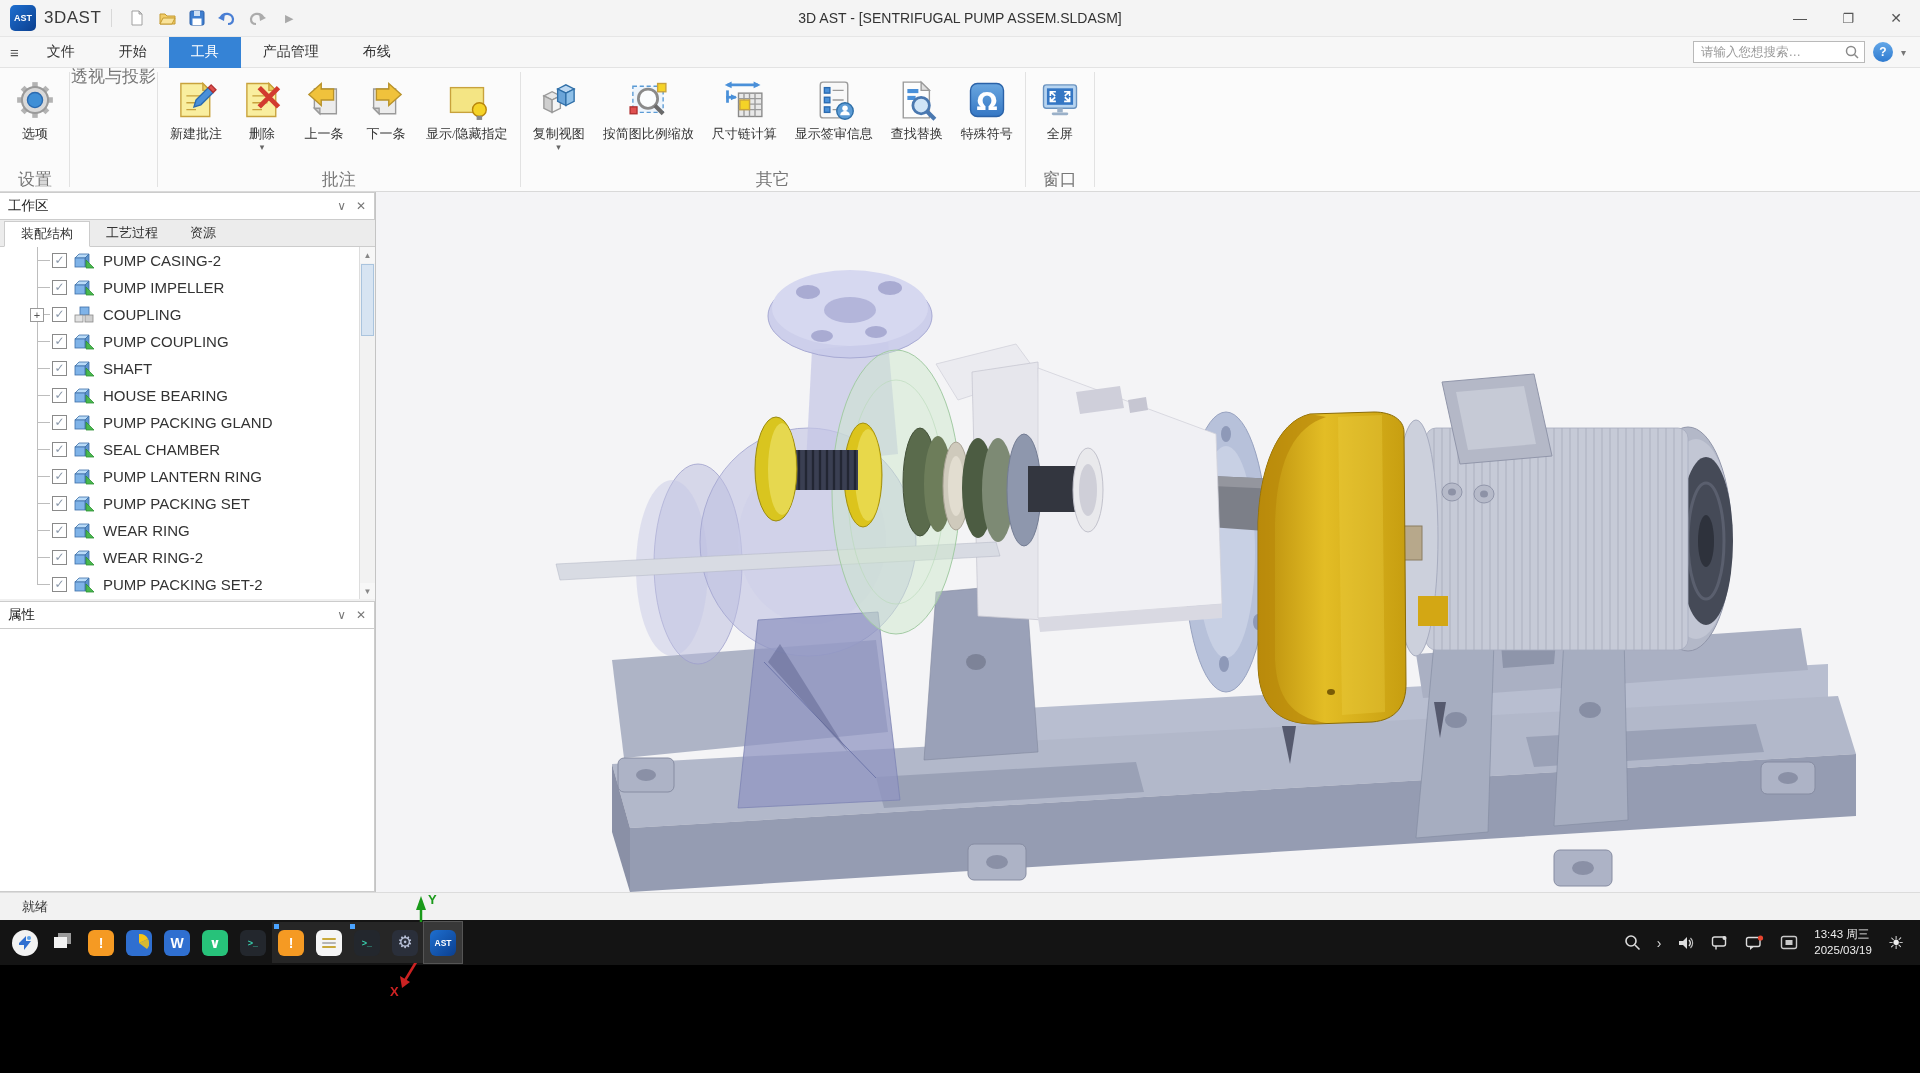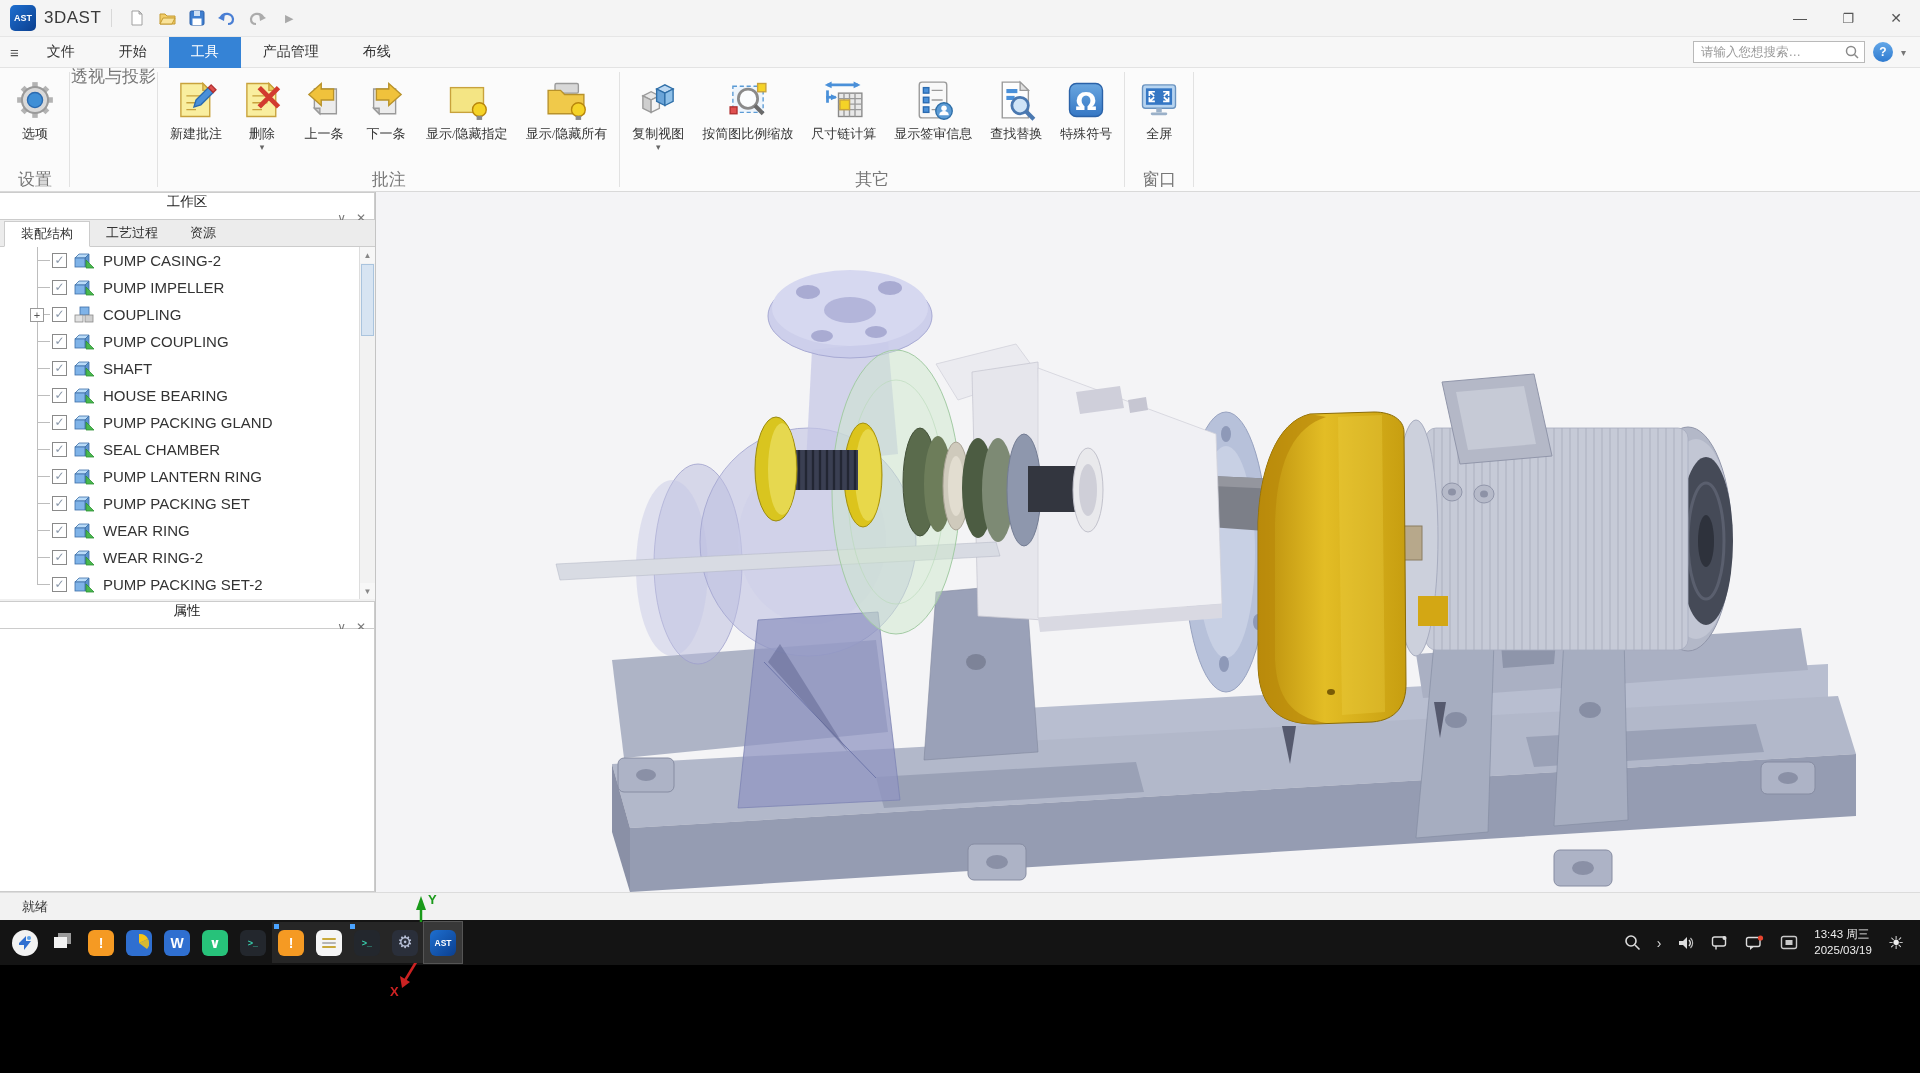--- a/index.html
+++ b/index.html
@@ -50,21 +50,21 @@
   .rbtn { min-width:58px; padding:2px 9px; display:flex; flex-direction:column; align-items:center; border-radius:2px; }
   .rbtn .ricon { height:52px; display:flex; align-items:center; justify-content:center; }
   .rbtn .rlabel { font-size:13px; color:#333; white-space:nowrap; line-height:16px;font-family:Liberation Serif, serif; }
   .rbtn .rdd { font-size:9px; color:#666; line-height:10px; }
   .rbtn.active { background:#cfe4f7; border:1px solid #9ac2e8; }
 
   
   .main { flex:1; display:flex; min-height:0; }
   .leftpanel { width:376px; background:#f0f0f0; border-right:1px solid #c4c4c4; display:flex; flex-direction:column; }
   .phead { height:28px; background:#fff; border:1px solid #ccc; border-left:none; display:flex; align-items:center;
-           padding:0 8px;flex-direction:column; }
+           padding:0 8px; }
   .phead .ptitle { font-size:13.5px; color:#222; }
   .phead .pbtns { margin-left:auto; display:flex; gap:10px; font-size:12px; color:#777; }
   .wtabs { height:27px; background:#ececec; border-bottom:1px solid #ccc; display:flex; align-items:flex-end; padding-left:4px; }
   .wtab { height:26px; padding:0 16px; font-size:13px; color:#333; display:flex; align-items:center; }
   .wtab.active { background:#fff; border:1px solid #ccc; border-bottom:1px solid #fff; margin-bottom:-1px; }
   .tree { position:relative; height:352px; background:#fff; overflow:hidden; }
   .treelines { position:absolute; left:37px; top:0; height:338px; border-left:1px solid #bdbdbd; }
   .trow { position:relative; height:27px; display:flex; align-items:center; padding-left:52px; }
   .trow::before { content:""; position:absolute; left:37px; top:13px; width:13px; border-top:1px solid #bdbdbd; }
   .cb { width:15px; height:15px; border:1px solid #8a8a8a; background:#fff; margin-right:7px; flex:none;
@@ -159,20 +159,21 @@
       <span>
         <svg width="20" height="18" viewBox="0 0 20 18">
             <path d="M16 8 C13 3 5 4 4 10 C4 13 6 15 9 15" fill="none" stroke="#ababab" stroke-width="2.2"></path>
             <polygon points="19,9 12,4 13,12" fill="#ababab"></polygon>
           </svg>
       </span>
     </div>
     <div class="qbtn">
       <span class="play-glyph">▶</span>
     </div>
+    <div class="wintitle">3D AST - [SENTRIFUGAL PUMP ASSEM.SLDASM]</div>
     <div class="winctrls">
       <div class="wbtn">—</div>
       <div class="wbtn max">❐</div>
       <div class="wbtn">✕</div>
     </div>
   </div>
 
   <div class="tabrow">
     <span class="hamburger">≡</span>
     <div class="mtab">文件</div>
@@ -276,31 +277,20 @@
         </div>
         <div class="rbtn">
           <div class="ricon">
             <svg width="44" height="44" viewBox="0 0 32 32">
                 <rect x="4" y="7" width="24" height="18" fill="#f4e584" stroke="#c8a23c"></rect>
                 <circle cx="25" cy="23" r="5" fill="#f5d327" stroke="#b8860b"></circle>
                 <rect x="23" y="27.5" width="4" height="3" fill="#8a8a8a"></rect>
               </svg>
           </div>
           <div class="rlabel">显示/隐藏指定</div>
-        </div>
-        <div class="rbtn">
-          <div class="ricon">
-            <svg width="44" height="44" viewBox="0 0 32 32">
-                <rect x="8" y="4" width="17" height="7" rx="1" fill="#d8d8d8" stroke="#9a9a9a"></rect>
-                <path d="M3 9 h9 l3 3 h14 v14 H3 z" fill="#f0c94a" stroke="#b8922a"></path>
-                <circle cx="25" cy="23" r="5" fill="#f5d327" stroke="#b8860b"></circle>
-                <rect x="23" y="27.5" width="4" height="3" fill="#8a8a8a"></rect>
-              </svg>
-          </div>
-          <div class="rlabel">显示/隐藏所有</div>
         </div>
       </div>
       <div class="rgroup-label">批注</div>
     </div>
     <div class="rsep"></div>
 
     <div class="rgroup">
       <div class="rbtns">
         <div class="rbtn">
           <div class="ricon">

